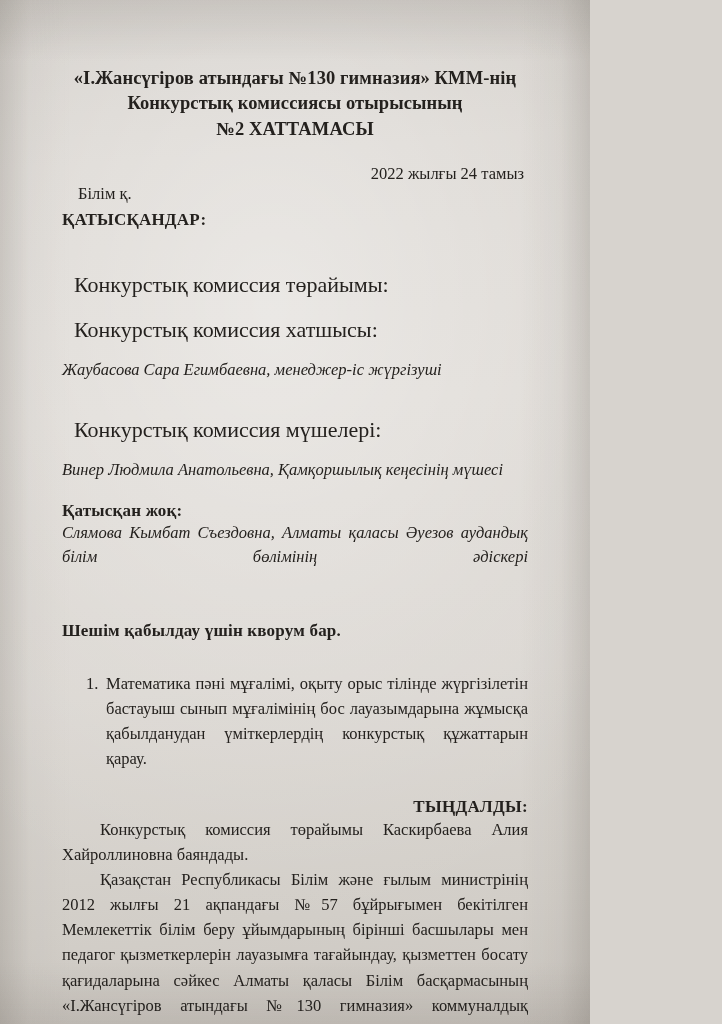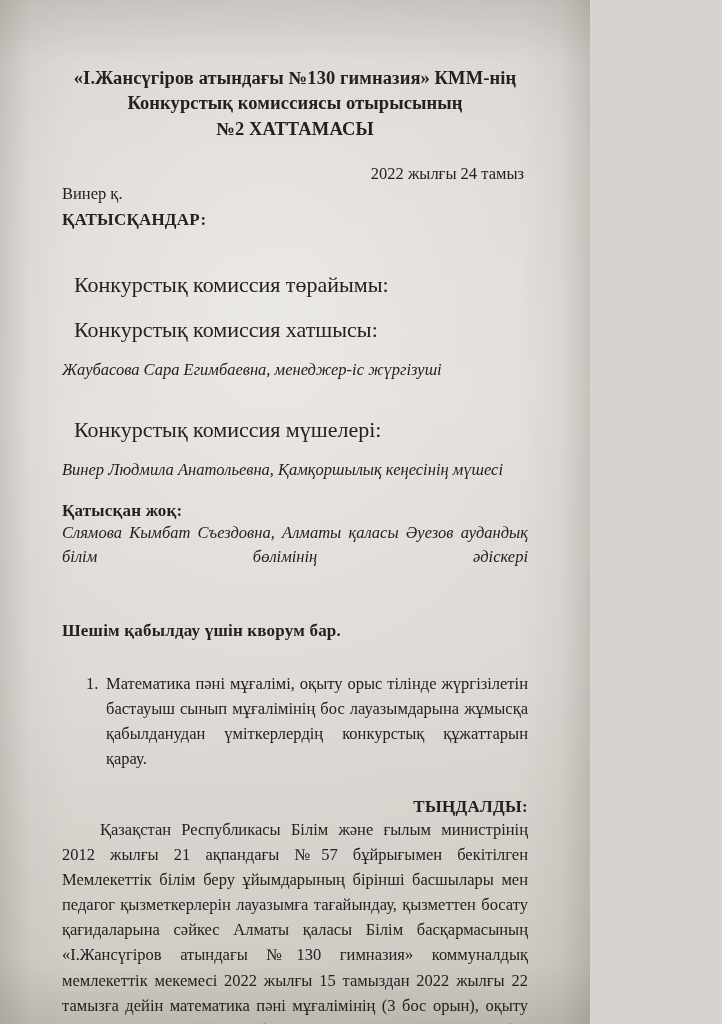--- a/index.html
+++ b/index.html
@@ -57,20 +57,21 @@
     margin: 0;
     padding-top: 66px;
   }
   .doc-title .tline { display: block; }
 
   
   .datebar {
     position: relative;
     height: 46px;
     margin-top: 22px;
+    margin-left: 16px;
   }
   .date-right {
     position: absolute;
     right: 4px;
     top: 0;
     font-size: 16.5px;
   }
   .city-left {
     position: absolute;
     left: 0;
@@ -155,21 +156,21 @@
   <div class="content">
 
     <div class="doc-title">
       <span class="tline">«І.Жансүгіров атындағы №130 гимназия» КММ-нің</span>
       <span class="tline">Конкурстық комиссиясы отырысының</span>
       <span class="tline">№2 ХАТТАМАСЫ</span>
     </div>
 
     <div class="datebar">
       <div class="date-right">2022 жылғы 24 тамыз</div>
-      <div class="city-left">Винер қ.</div>
+      <div class="city-left">Білім қ.</div>
     </div>
 
     <p class="h-bold">ҚАТЫСҚАНДАР:</p>
     <div class="sec-gap-lg"></div>
 
     <p class="label-line">Конкурстық комиссия төрайымы:</p>
     <p class="label-line">Конкурстық комиссия хатшысы:</p>
     <p class="name-line">Жаубасова Сара Егимбаевна, менеджер-іс жүргізуші</p>
 
     <div class="sec-gap-md"></div>
@@ -191,17 +192,18 @@
     <ol class="agenda">
       <li>
         <span class="num">1.</span>
         <span>Математика пәні мұғалімі, оқыту орыс тілінде жүргізілетін бастауыш сынып мұғалімінің бос лауазымдарына жұмысқа қабылданудан үміткерлердің конкурстық құжаттарын қарау.</span>
       </li>
     </ol>
 
     <div class="sec-gap-lg"></div>
 
     <p class="indent-head">ТЫҢДАЛДЫ:</p>
+    <p class="para">Конкурстық комиссия төрайымы Каскирбаева Алия Хайроллиновна баяндады.</p>
 
     <p class="para">Қазақстан Республикасы Білім және ғылым министрінің 2012 жылғы 21 ақпандағы №57 бұйрығымен бекітілген Мемлекеттік білім беру ұйымдарының бірінші басшылары мен педагог қызметкерлерін лауазымға тағайындау, қызметтен босату қағидаларына сәйкес Алматы қаласы Білім басқармасының «І.Жансүгіров атындағы №130 гимназия» коммуналдық мемлекеттік мекемесі 2022 жылғы 15 тамыздан 2022 жылғы 22 тамызға дейін математика пәні мұғалімінің (3 бос орын), оқыту орыс тілінде жүргізілетін бастауыш сынып мұғалімінің (3 бос орын) бос орнына конкурс жариялады.</p>
 
   </div>
 </div>
 
 </body></html>

